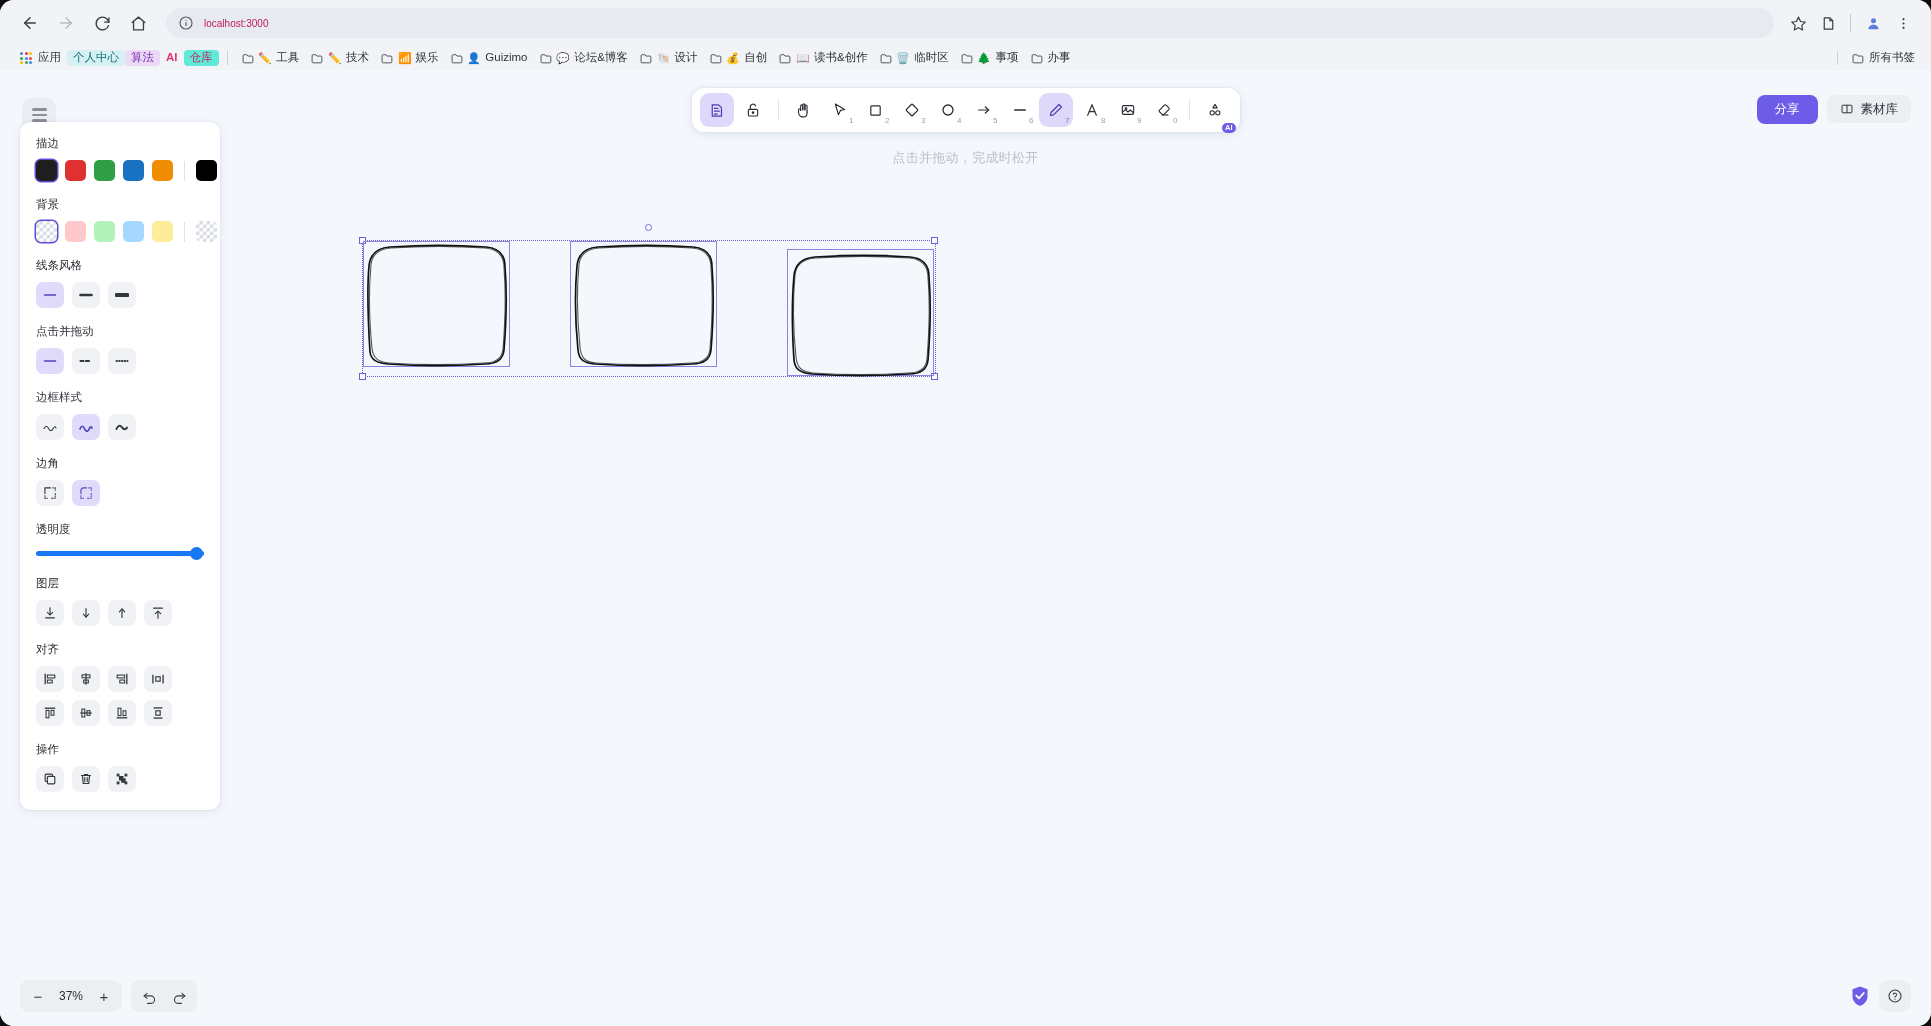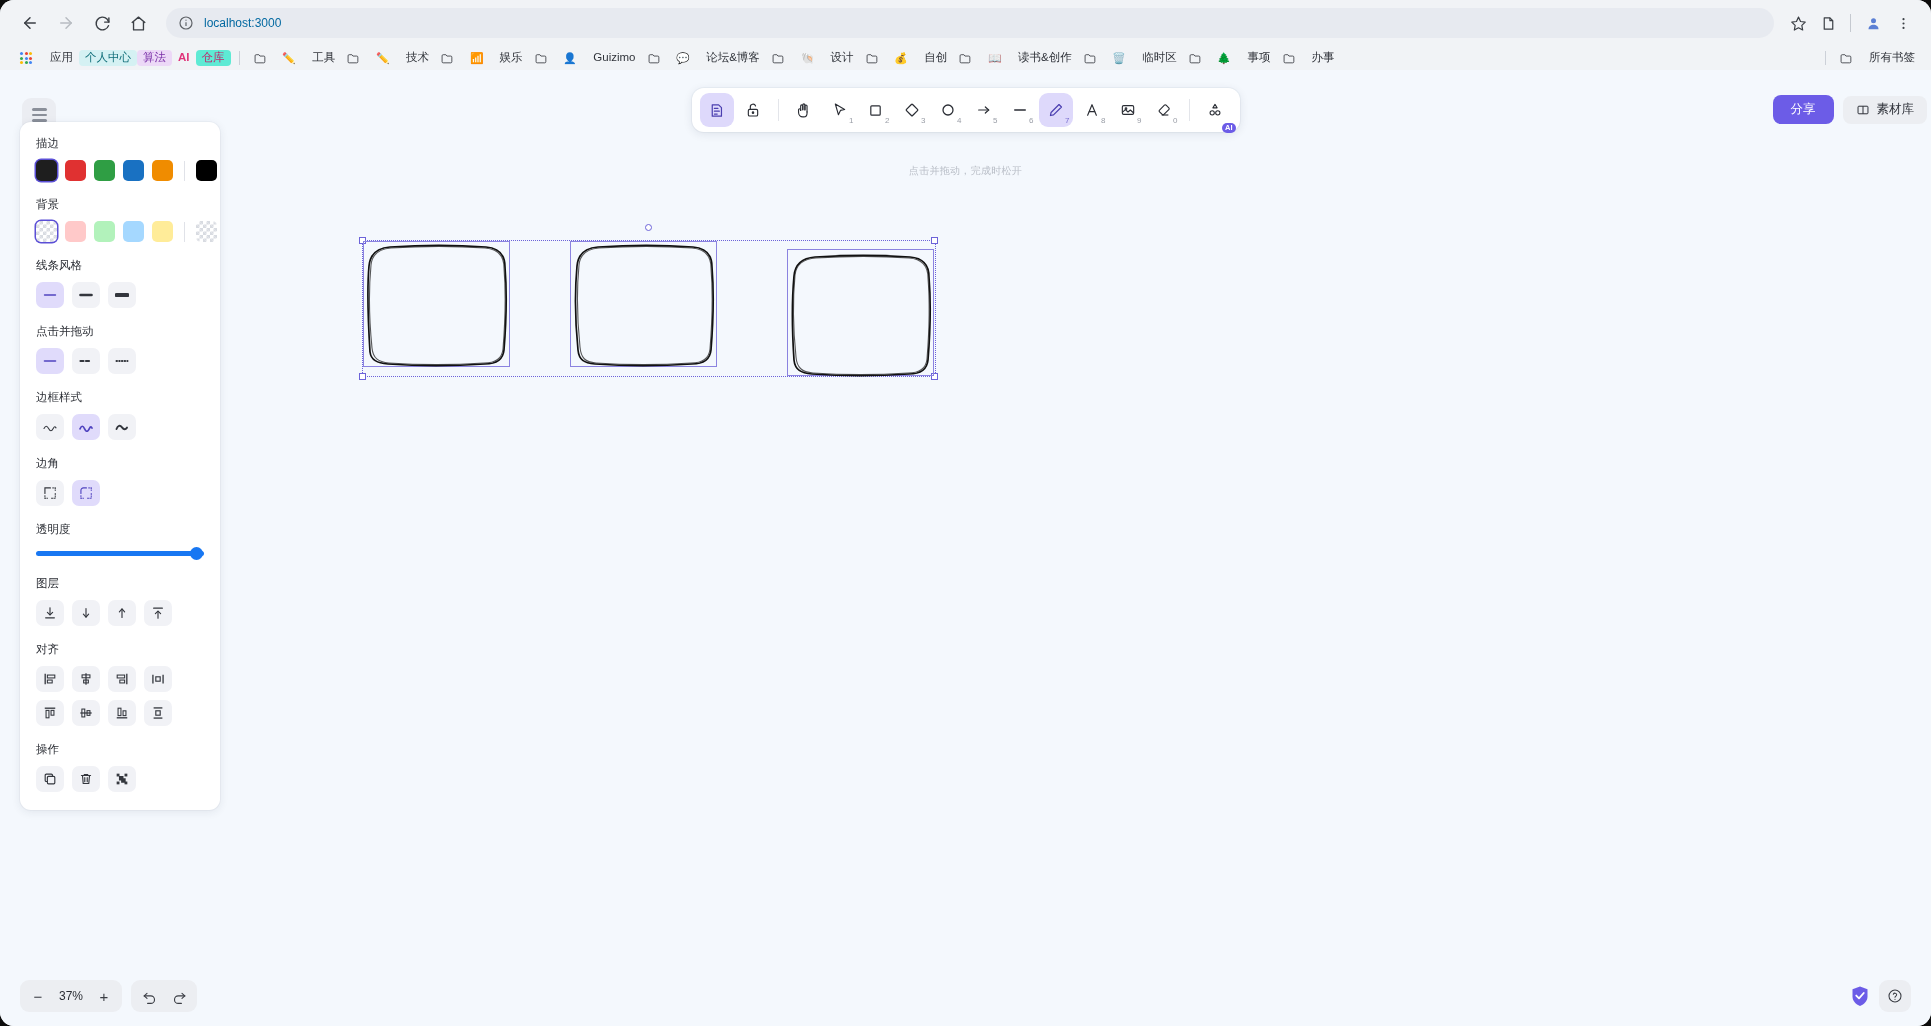--- a/index.html
+++ b/index.html
@@ -44,21 +44,21 @@
     margin-left: 8px;
     margin-right: 6px;
     min-width: 0;
   }
   .omnibox .info-ico {
     width: 16px; height: 16px; flex: 0 0 auto;
     margin-right: 10px;
     color: #5f6368;
   }
   .omnibox .url {
-    font-size: 12px; color: #0369a1;
+    font-size: 10px; color: #be185d;
     white-space: nowrap; overflow: hidden; text-overflow: ellipsis;
     flex: 1 1 auto;
   }
   .omnibox-right { display: flex; align-items: center; gap: 2px; flex: 0 0 auto; }
   .chrome-icon {
     width: 28px; height: 28px;
     display: flex; align-items: center; justify-content: center;
     color: #3b3f45;
   }
   .vdiv { width: 1px; height: 18px; background: #c5c9d0; margin: 0 6px; flex:0 0 auto;}
@@ -70,21 +70,21 @@
     display: flex; align-items: center;
     padding: 0 10px 0 14px;
     gap: 0px;
     font-size: 11.5px;
     color: #30333a;
     white-space: nowrap;
     overflow: hidden;
   }
   .bm {
     display: flex; align-items: center;
-    gap: 16px;
+    gap: 4px;
     padding: 2px 6px;
     border-radius: 4px;
     flex: 0 0 auto;
   }
   .bm .lbl { line-height: 1; }
   .apps-grid {
     display: grid;
     grid-template-columns: repeat(3, 3px);
     grid-template-rows: repeat(3, 3px);
     gap: 1.5px;
@@ -143,30 +143,30 @@
   .tool.active .num { color: #7b6fd0; }
   .tool-sep { width: 1px; height: 22px; background: #e3e5ea; margin: 0 6px; }
   .ai-badge {
     position: absolute; right: -4px; bottom: -6px;
     background: #6c5ce7; color: #fff;
     font-size: 7.5px; font-weight: bold;
     border-radius: 5px; padding: 1.5px 3px;
     line-height: 1;
   }
   .hint {
-    margin-top: 32px;
-    font-size: 10px;
+    margin-top: 17px;
+    font-size: 13px;
     color: #b9bec7;
     letter-spacing: .3px;
   }
 
   
   .topright {
-    position: absolute; right: 4px; top: 25px;
-    display: flex; align-items: flex-end; gap: 9px;
+    position: absolute; right: 20px; top: 25px;
+    display: flex; align-items: flex-start; gap: 9px;
   }
   .btn-share {
     background: #6c5ce7; color: #fff;
     font-size: 12.5px;
     border-radius: 8px;
     padding: 8px 18px;
     line-height: 1;
   }
   .btn-lib {
     background: #eceef2; color: #2d3038;

